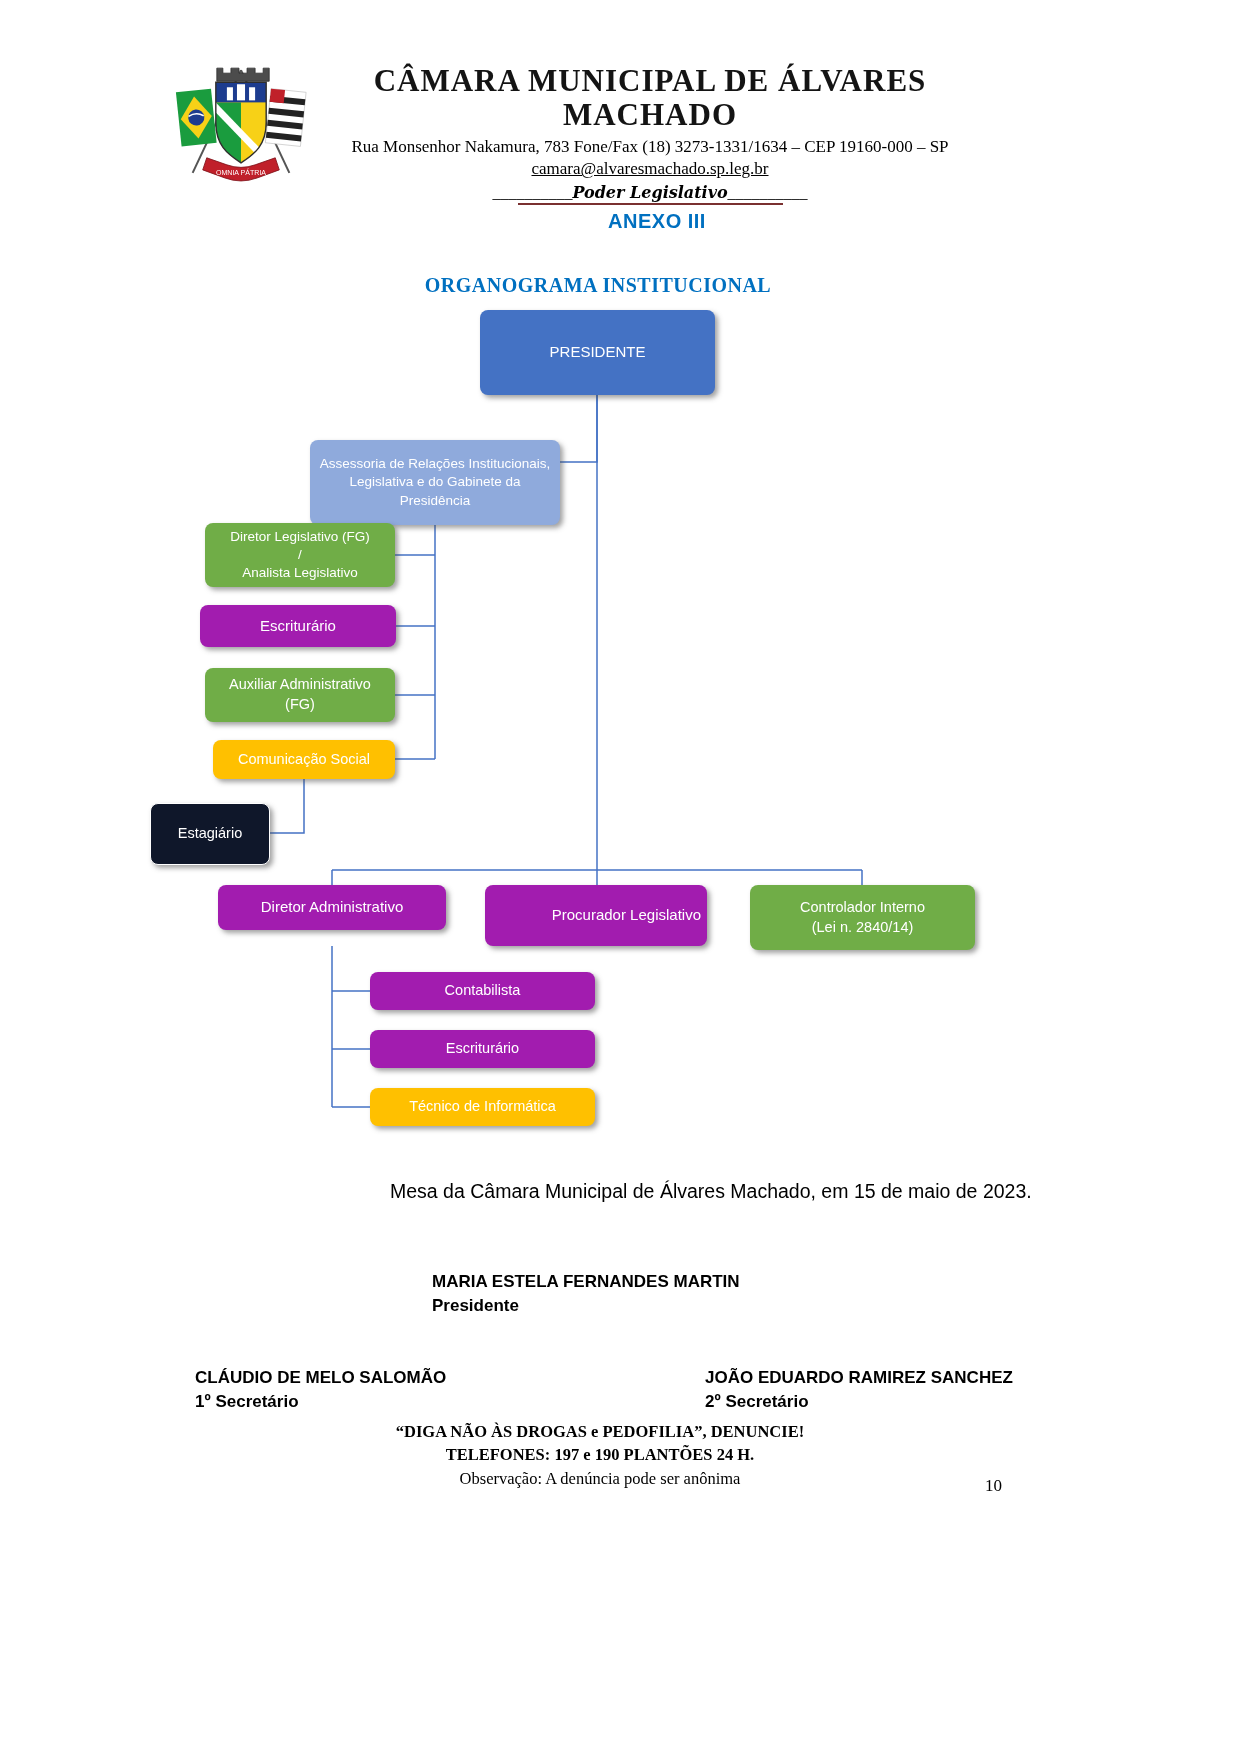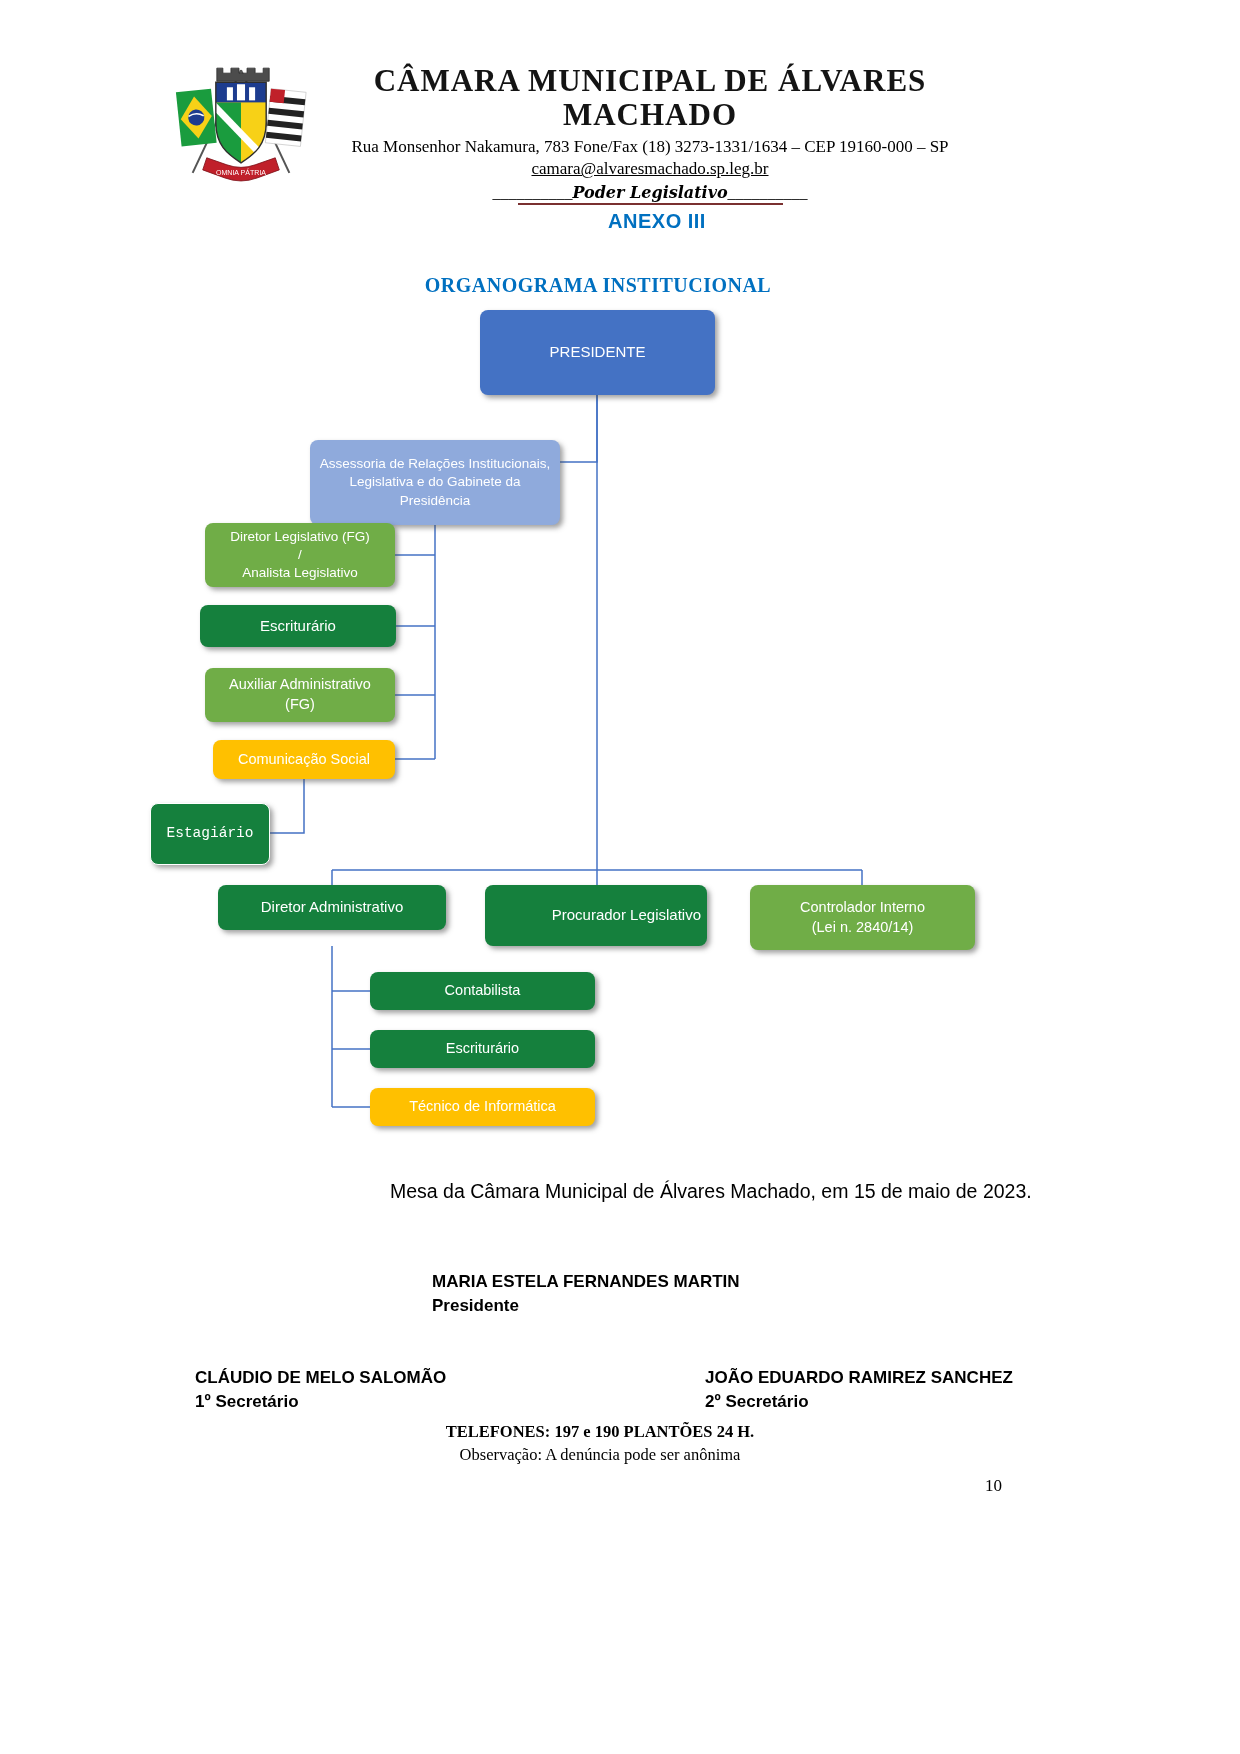--- a/index.html
+++ b/index.html
@@ -32,23 +32,23 @@
   .orgchart{position:absolute;left:0;top:300px;width:1240px;height:880px;}
   .connectors{position:absolute;left:0;top:0;width:1240px;height:880px;}
   .node{
     position:absolute;border-radius:8px;color:#fff;display:flex;align-items:center;justify-content:center;
     text-align:center;box-shadow:3px 3px 5px rgba(70,70,70,0.5);padding:2px 6px;box-sizing:border-box;
   }
   .node span{white-space:pre-line;line-height:1.35;}
   .c-presidente{background:#4472C4;}
   .c-lightblue{background:#8FAADC;margin-top:20px;}
   .c-green{background:#70AD47;}
-  .c-cyan{background:#15803d;}
+  .c-cyan{background:#a21caf;}
   .c-orange{background:#FFC000;}
-  .c-lightgreen{background:#15803d;border:1px solid #ffffff;font-family:Liberation Mono, monospace;}
+  .c-lightgreen{background:#0f172a;border:1px solid #ffffff;}
   
   .closing-line{position:absolute;left:390px;top:1180px;font-size:19.5px;}
   .sig-president{position:absolute;left:432px;top:1270px;font-size:17px;font-weight:bold;line-height:1.4;}
   .sig-first{position:absolute;left:195px;top:1366px;font-size:17px;font-weight:bold;line-height:1.4;}
   .sig-second{position:absolute;left:705px;top:1366px;font-size:17px;font-weight:bold;line-height:1.4;}
   
   .footer{
     position:absolute;left:0;top:1420px;width:1200px;text-align:center;
     font-family:"Liberation Serif",serif;font-size:16.5px;line-height:1.42;
   }
@@ -213,17 +213,18 @@
   <div>CLÁUDIO DE MELO SALOMÃO</div>
   <div>1º Secretário</div>
 </div>
 
 <div class="sig-second">
   <div>JOÃO EDUARDO RAMIREZ SANCHEZ</div>
   <div>2º Secretário</div>
 </div>
 
 <div class="footer">
+  <div class="b">“DIGA NÃO ÀS DROGAS e PEDOFILIA”, DENUNCIE!</div>
   <div class="b">TELEFONES: 197 e 190 PLANTÕES 24 H.</div>
   <div>Observação: A denúncia pode ser anônima</div>
 </div>
 
 <div class="page-number">10</div>
 
 </body></html>

